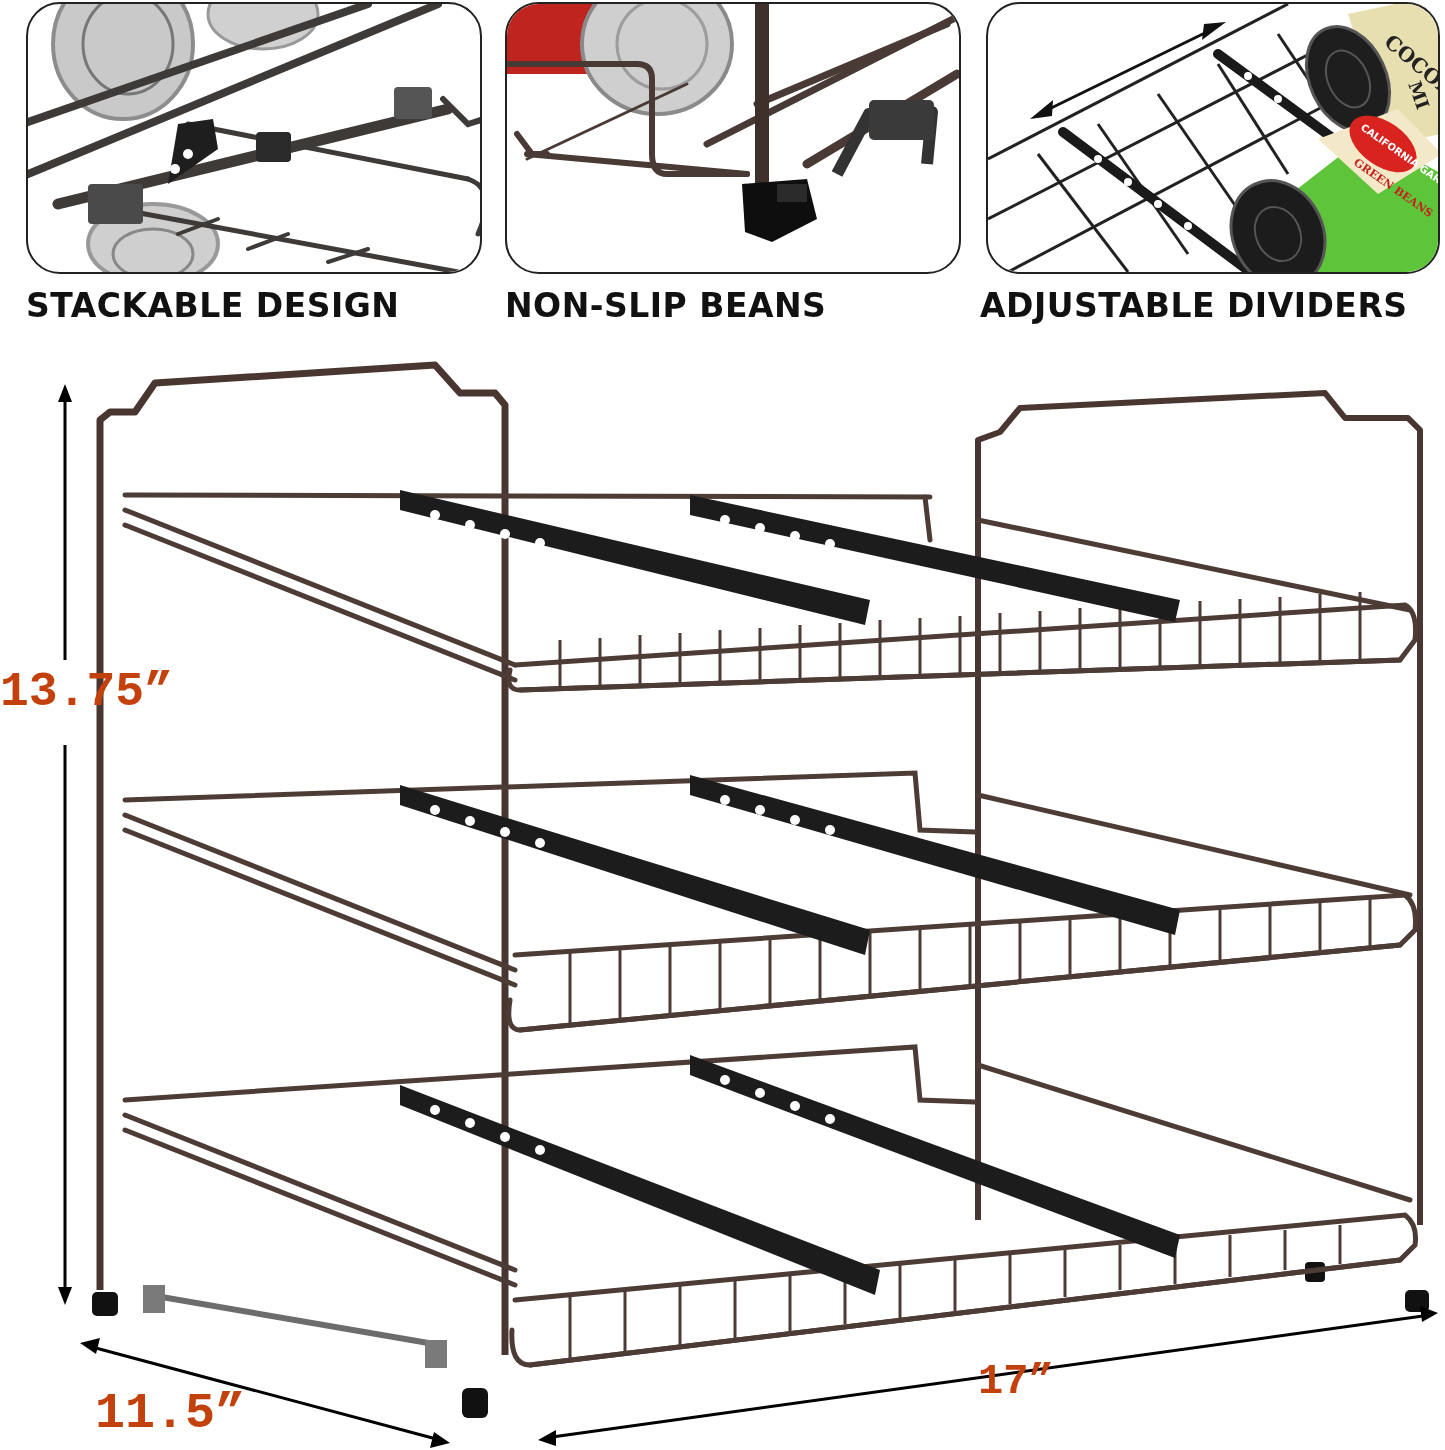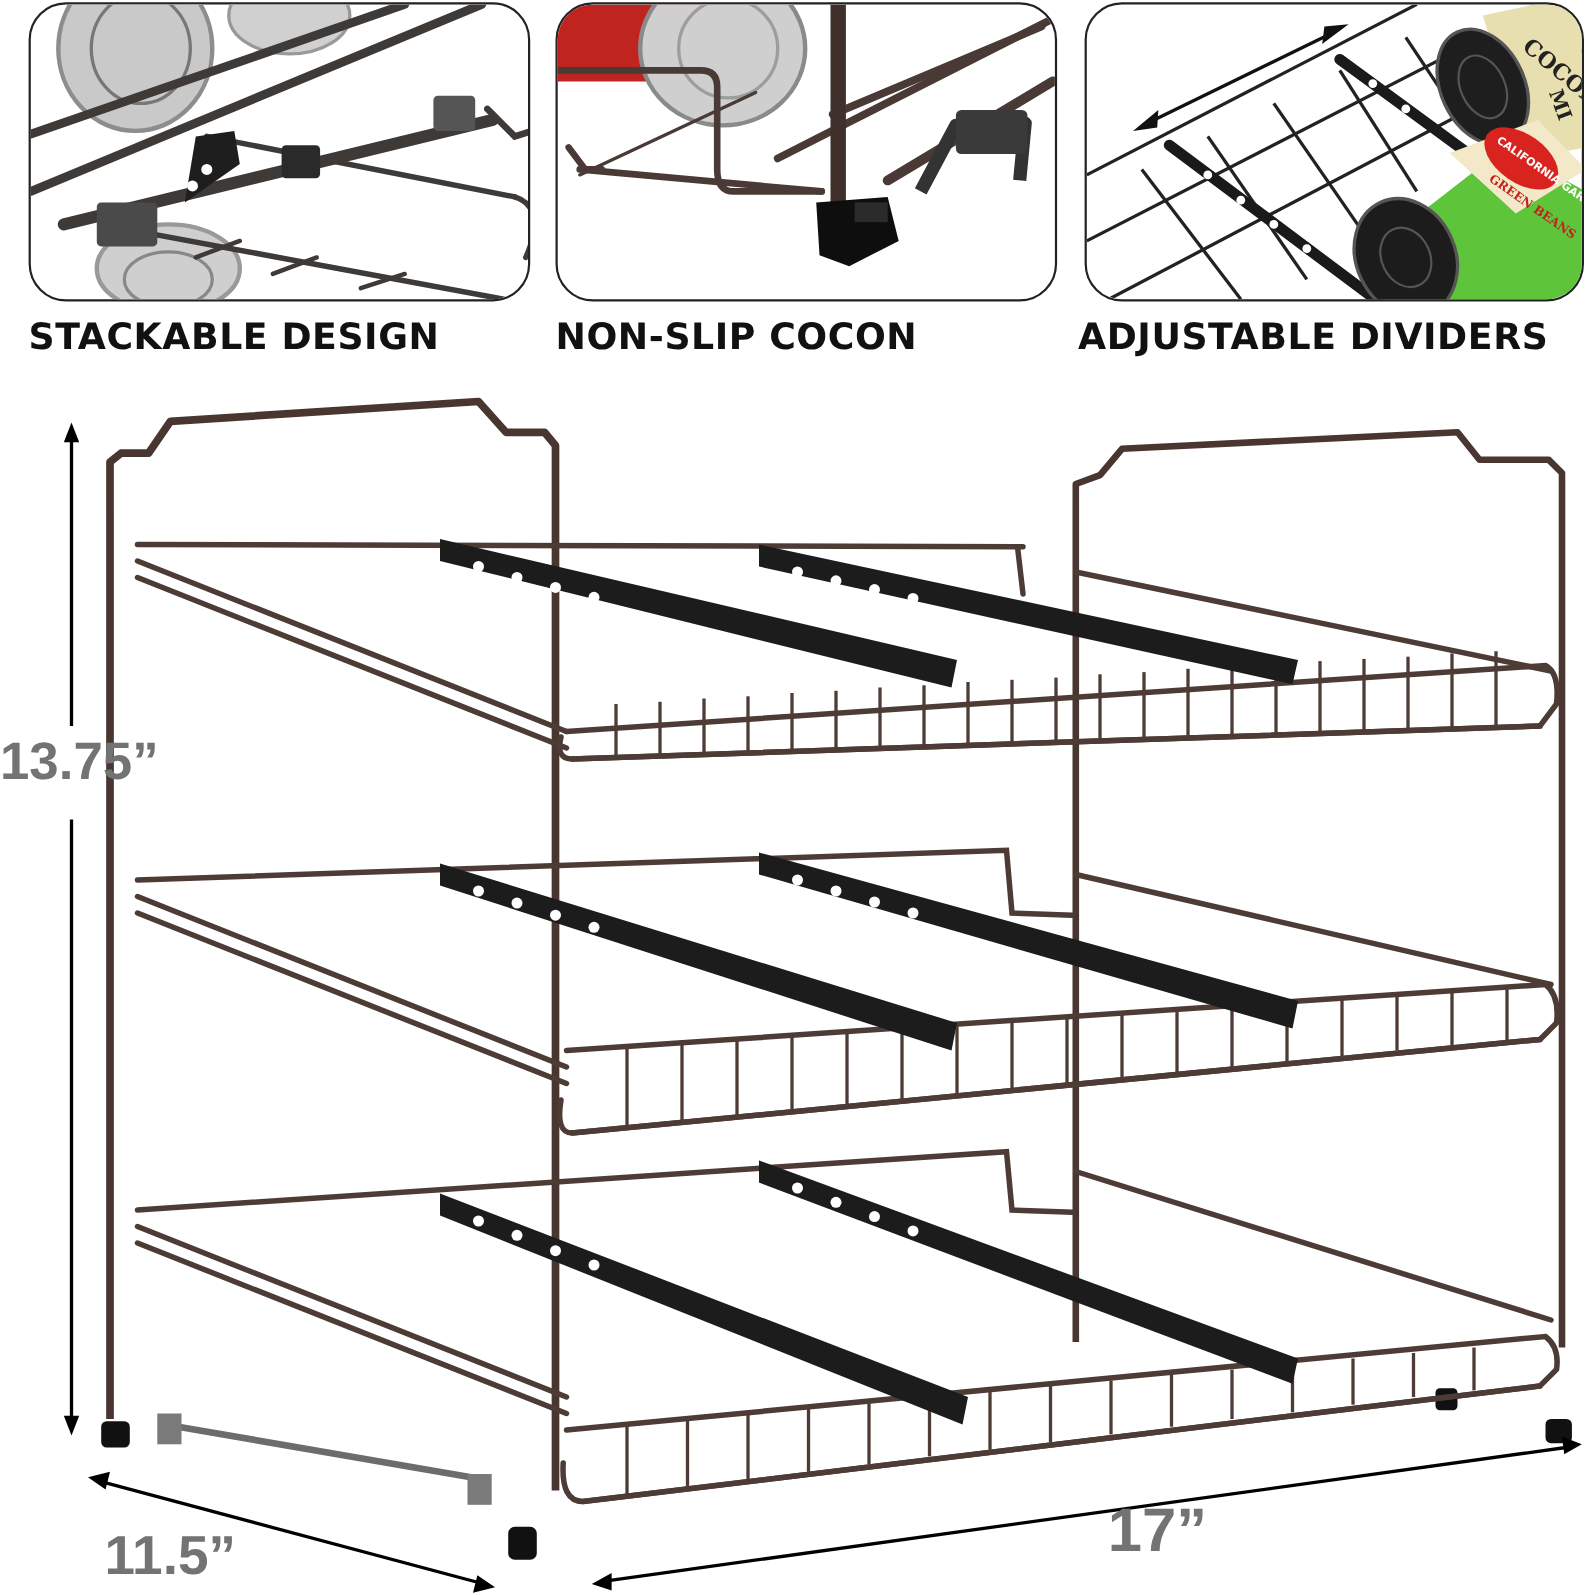--- a/index.html
+++ b/index.html
@@ -1,21 +1,21 @@
 <!DOCTYPE html>
 <html><head>
 <meta charset="utf-8">
 <style>
   html,body{margin:0;padding:0;background:#ffffff;}
   body{width:1445px;height:1450px;position:relative;overflow:hidden;font-family:"Liberation Sans","DejaVu Sans",sans-serif;}
   .panel{position:absolute;top:2px;height:272px;border:2px solid #222;border-radius:34px;background:#fff;overflow:hidden;box-sizing:border-box;}
   .panel svg{position:absolute;left:0;top:0;}
   .caption{position:absolute;top:286px;height:50px;font-family:"DejaVu Sans","Liberation Sans",sans-serif;font-weight:bold;font-size:33px;color:#111;letter-spacing:0.5px;white-space:nowrap;}
   #rack{position:absolute;left:0;top:340px;}
-  .dim{position:absolute;font-family:Liberation Sans, sans-serif;font-weight:bold;color:#737373;white-space:nowrap;}
+  .dim{position:absolute;font-family:Liberation Mono, monospace;font-weight:bold;color:#c2410c;white-space:nowrap;}
 </style>
 </head>
 <body>
 
 <div class="panel" style="left:26px;width:456px;">
   <svg width="456" height="272" viewBox="0 0 456 272">
 
     <g>
       <ellipse cx="95" cy="40" rx="70" ry="75" fill="#c9c9c9" stroke="#8d8d8d" stroke-width="4"></ellipse>
       <ellipse cx="100" cy="40" rx="45" ry="50" fill="none" stroke="#777" stroke-width="3"></ellipse>
@@ -66,21 +66,21 @@
       <line x1="255" y1="0" x2="255" y2="205" stroke-width="14" stroke="#3f302c"></line>
     </g>
 
     <path d="M330 170 L362 110 L425 108 L420 160" fill="none" stroke="#333" stroke-width="12" stroke-linejoin="round"></path>
     <rect x="362" y="96" width="65" height="40" rx="5" fill="#3a3a3a"></rect>
 
     <path d="M235 180 L300 175 L310 215 L265 238 L238 228 Z" fill="#0e0e0e"></path>
     <rect x="270" y="180" width="30" height="18" fill="#2b2b2b"></rect>
   </svg>
 </div>
-<div class="caption" style="left:505px;width:456px;">NON-SLIP COCON</div>
+<div class="caption" style="left:505px;width:456px;">NON-SLIP BEANS</div>
 
 <div class="panel" style="left:986px;width:454px;">
   <svg width="454" height="272" viewBox="0 0 454 272">
 
     <g stroke="#222" stroke-width="3" fill="none">
       <line x1="0" y1="155" x2="300" y2="0"></line>
       <line x1="0" y1="215" x2="380" y2="20"></line>
       <line x1="20" y1="268" x2="454" y2="40"></line>
       <line x1="50" y1="150" x2="140" y2="268"></line>
       <line x1="110" y1="120" x2="200" y2="250"></line>
@@ -299,13 +299,13 @@
 
   <g>
     <line x1="545" y1="1438" x2="1430" y2="1315" stroke="#000" stroke-width="3"></line>
     <path d="M538 1440 L556 1430 L556 1446 Z" fill="#000"></path>
     <path d="M1438 1313 L1420 1306 L1422 1322 Z" fill="#000"></path>
   </g>
 </svg>
 
 <div class="dim" style="left:0px;top:665px;font-size:48px;">13.75”</div>
 <div class="dim" style="left:95px;top:1385px;font-size:50px;">11.5”</div>
-<div class="dim" style="left:978px;top:1358px;font-size:56px;margin-left:29px;">17”</div>
+<div class="dim" style="left:978px;top:1358px;font-size:42px;">17”</div>
 
 </body></html>

